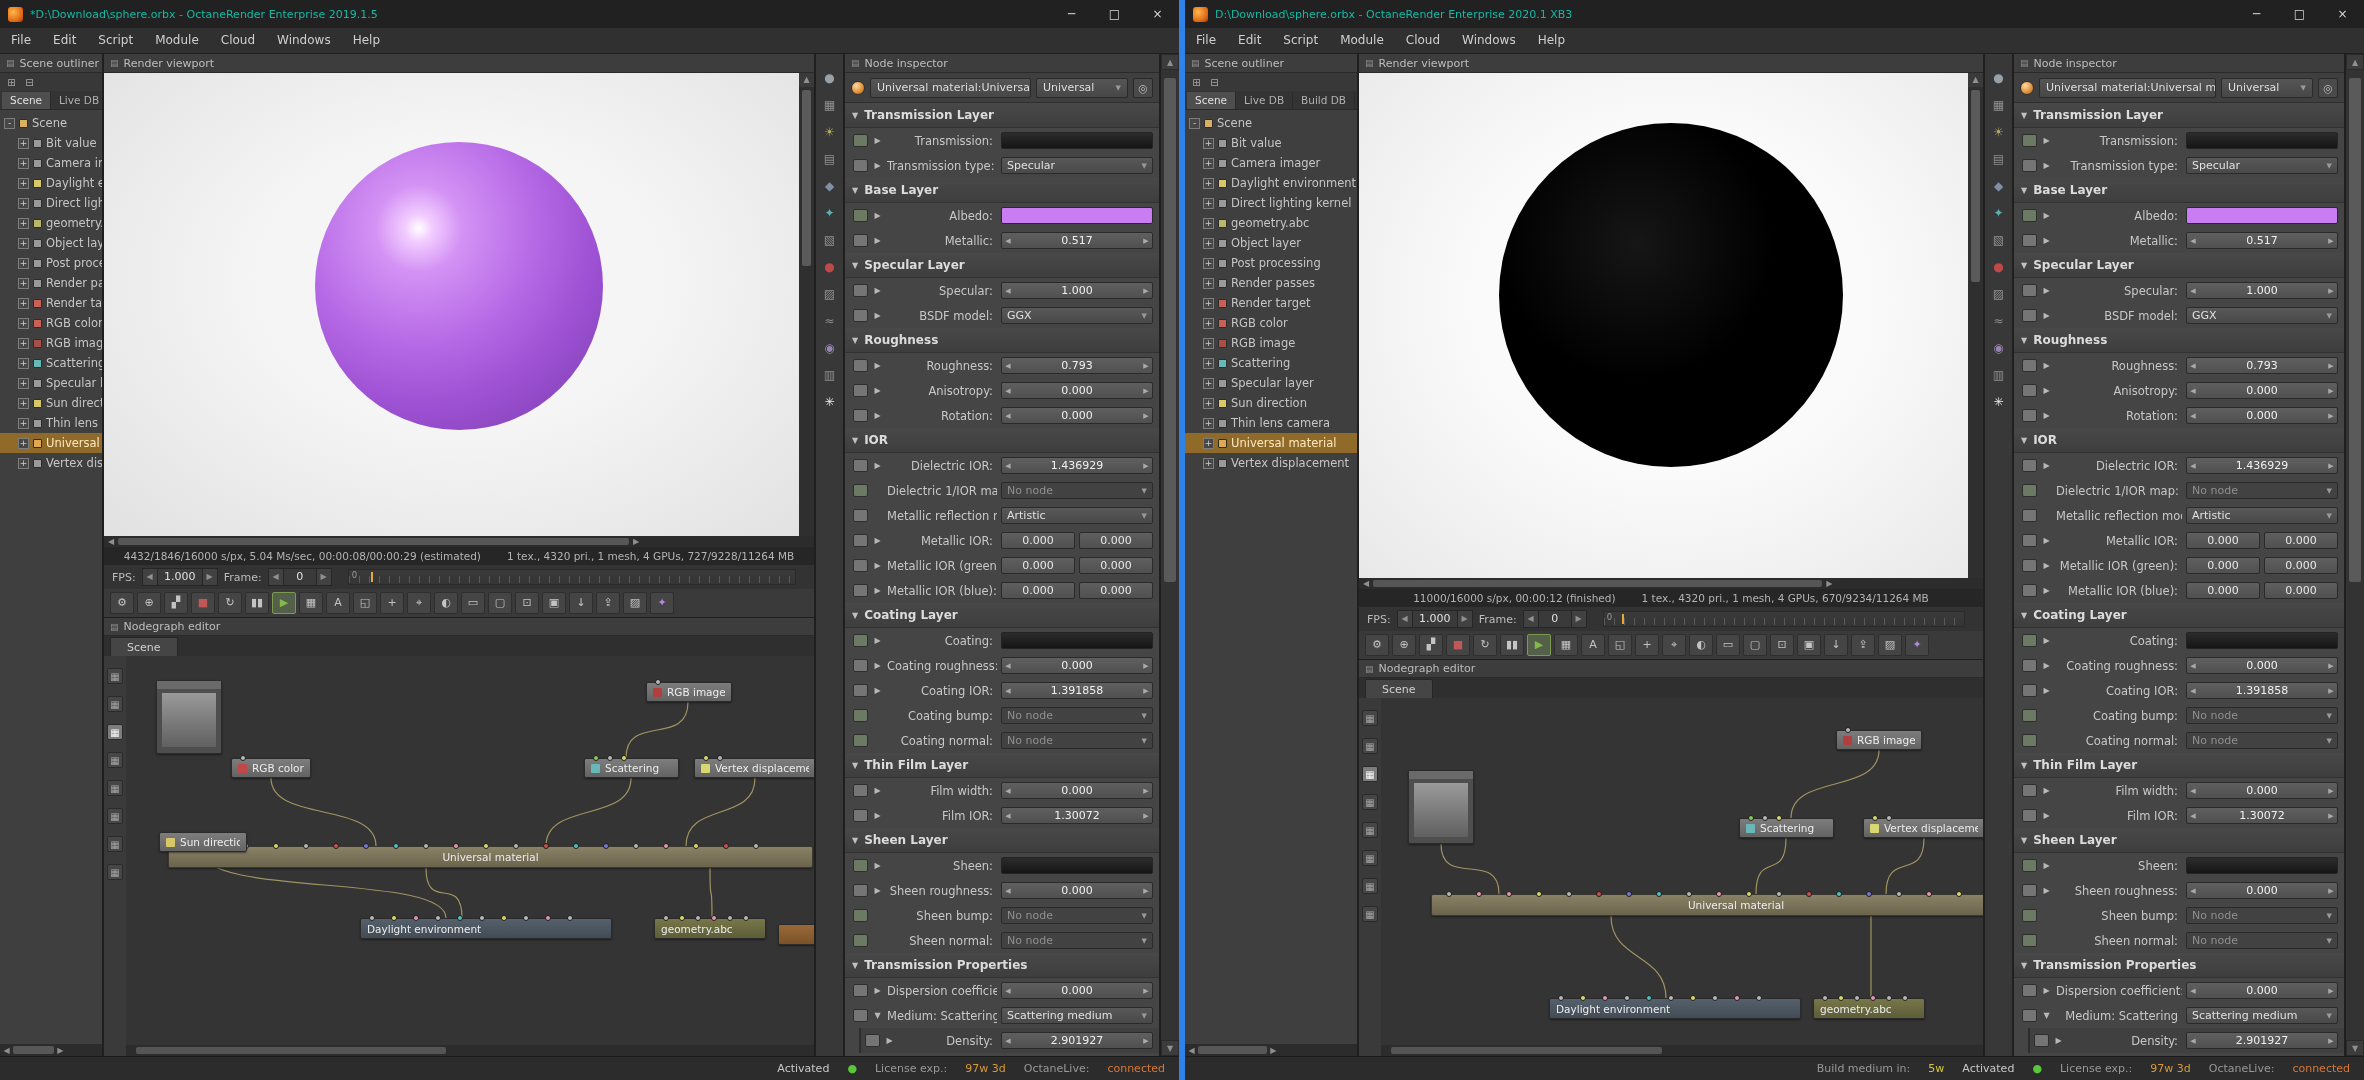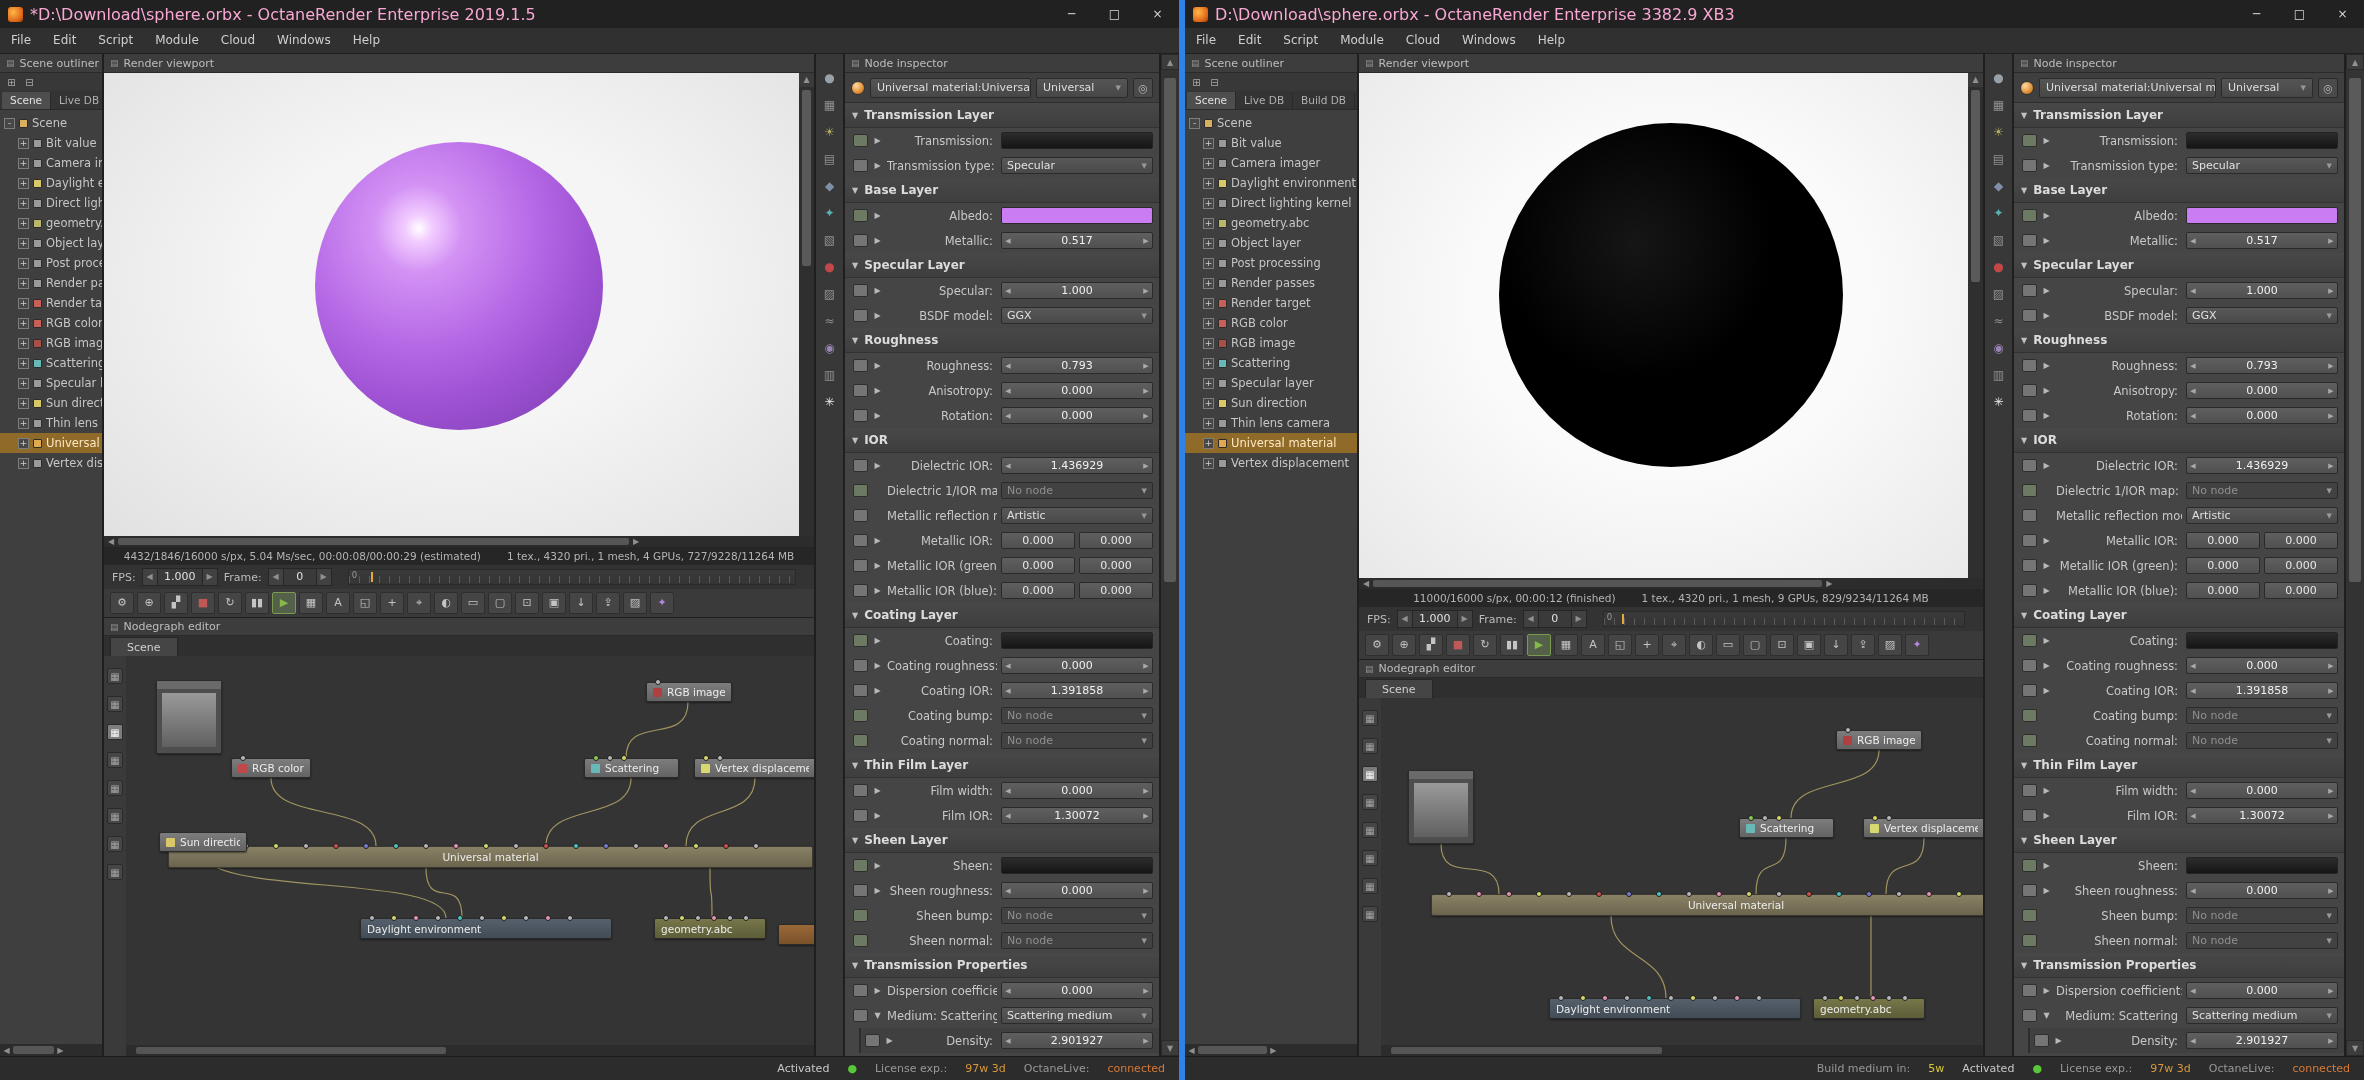--- a/index.html
+++ b/index.html
@@ -5,21 +5,21 @@
   * { margin:0; padding:0; box-sizing:border-box; }
   html,body { width:2364px; height:1080px; background:#111; overflow:hidden;
               font-family:"DejaVu Sans","Liberation Sans",sans-serif; }
   .windows { display:flex; width:2364px; height:1080px; background:#2f82e8; gap:6px; }
   .window { width:1179px; height:1080px; background:#2a2a2a; display:flex; flex-direction:column; }
 
   
   .titlebar { height:28px; background:#212121; display:flex; align-items:center; padding-left:8px; gap:7px; flex-shrink:0; }
   .appicon { width:15px; height:15px; border-radius:3px; flex-shrink:0;
              background:radial-gradient(circle at 35% 35%, #ffb848, #e06818 65%, #903808); }
-  .title { font-size:16px; color:#f9a8d4; white-space:nowrap; overflow:hidden; }
+  .title { font-size:11px; color:#14b8a6; white-space:nowrap; overflow:hidden; }
   .winbtns { margin-left:auto; display:flex; height:100%; }
   .wbtn { width:43px; display:flex; align-items:center; justify-content:center; color:#d8d8d8; font-size:12px; }
 
   
   .menubar { height:26px; background:#303030; border-bottom:1px solid #1f1f1f; display:flex; align-items:stretch; flex-shrink:0; }
   .menu-item { padding:0 11px; line-height:25px; font-size:12px; color:#cfcfcf; }
 
   
   .main { height:1002px; display:flex; gap:2px; background:#1f1f1f; flex-shrink:0; }
   .ptitle { height:19px; background:#3d3d3d; border-bottom:1px solid #2a2a2a; display:flex; align-items:center;
@@ -1050,21 +1050,21 @@
         <span class="sb-part" style="color: rgb(216, 152, 56);">97w 3d</span>
         <span class="sb-part" style="color: rgb(152, 152, 152);">OctaneLive:</span>
         <span class="sb-part" style="color: rgb(216, 120, 56);">connected</span>
       </div>
 
   </div>
     <div class="window">
 
     <div class="titlebar">
       <span class="appicon"></span>
-      <span class="title">D:\Download\sphere.orbx - OctaneRender Enterprise 3382.9 XB3</span>
+      <span class="title">D:\Download\sphere.orbx - OctaneRender Enterprise 2020.1 XB3</span>
       <span class="winbtns">
 
       <span class="wbtn">─</span>
           <span class="wbtn">□</span>
           <span class="wbtn">×</span>
         </span>
     </div>
 
     <div class="menubar">
 
@@ -1207,21 +1207,21 @@
             <span class="vthumb"></span>
           </div>
         </div>
         <div class="vp-hscroll">
           <span class="sarr">◀</span>
           <span class="hthumb"></span>
           <span class="sarr">▶</span>
         </div>
         <div class="vp-stats">
           <span>11000/16000 s/px, 00:00:12 (finished)</span>
-          <span>1 tex., 4320 pri., 1 mesh, 9 GPUs, 829/9234/11264 MB</span>
+          <span>1 tex., 4320 pri., 1 mesh, 4 GPUs, 670/9234/11264 MB</span>
         </div>
         <div class="fps-row">
           <span class="flabel">FPS:</span>
           <span class="stepper">
             <span class="sarr">◀</span>
             <span class="sval">1.000</span>
             <span class="sarr">▶</span>
           </span>
           <span class="flabel">Frame:</span>
           <span class="stepper small">

